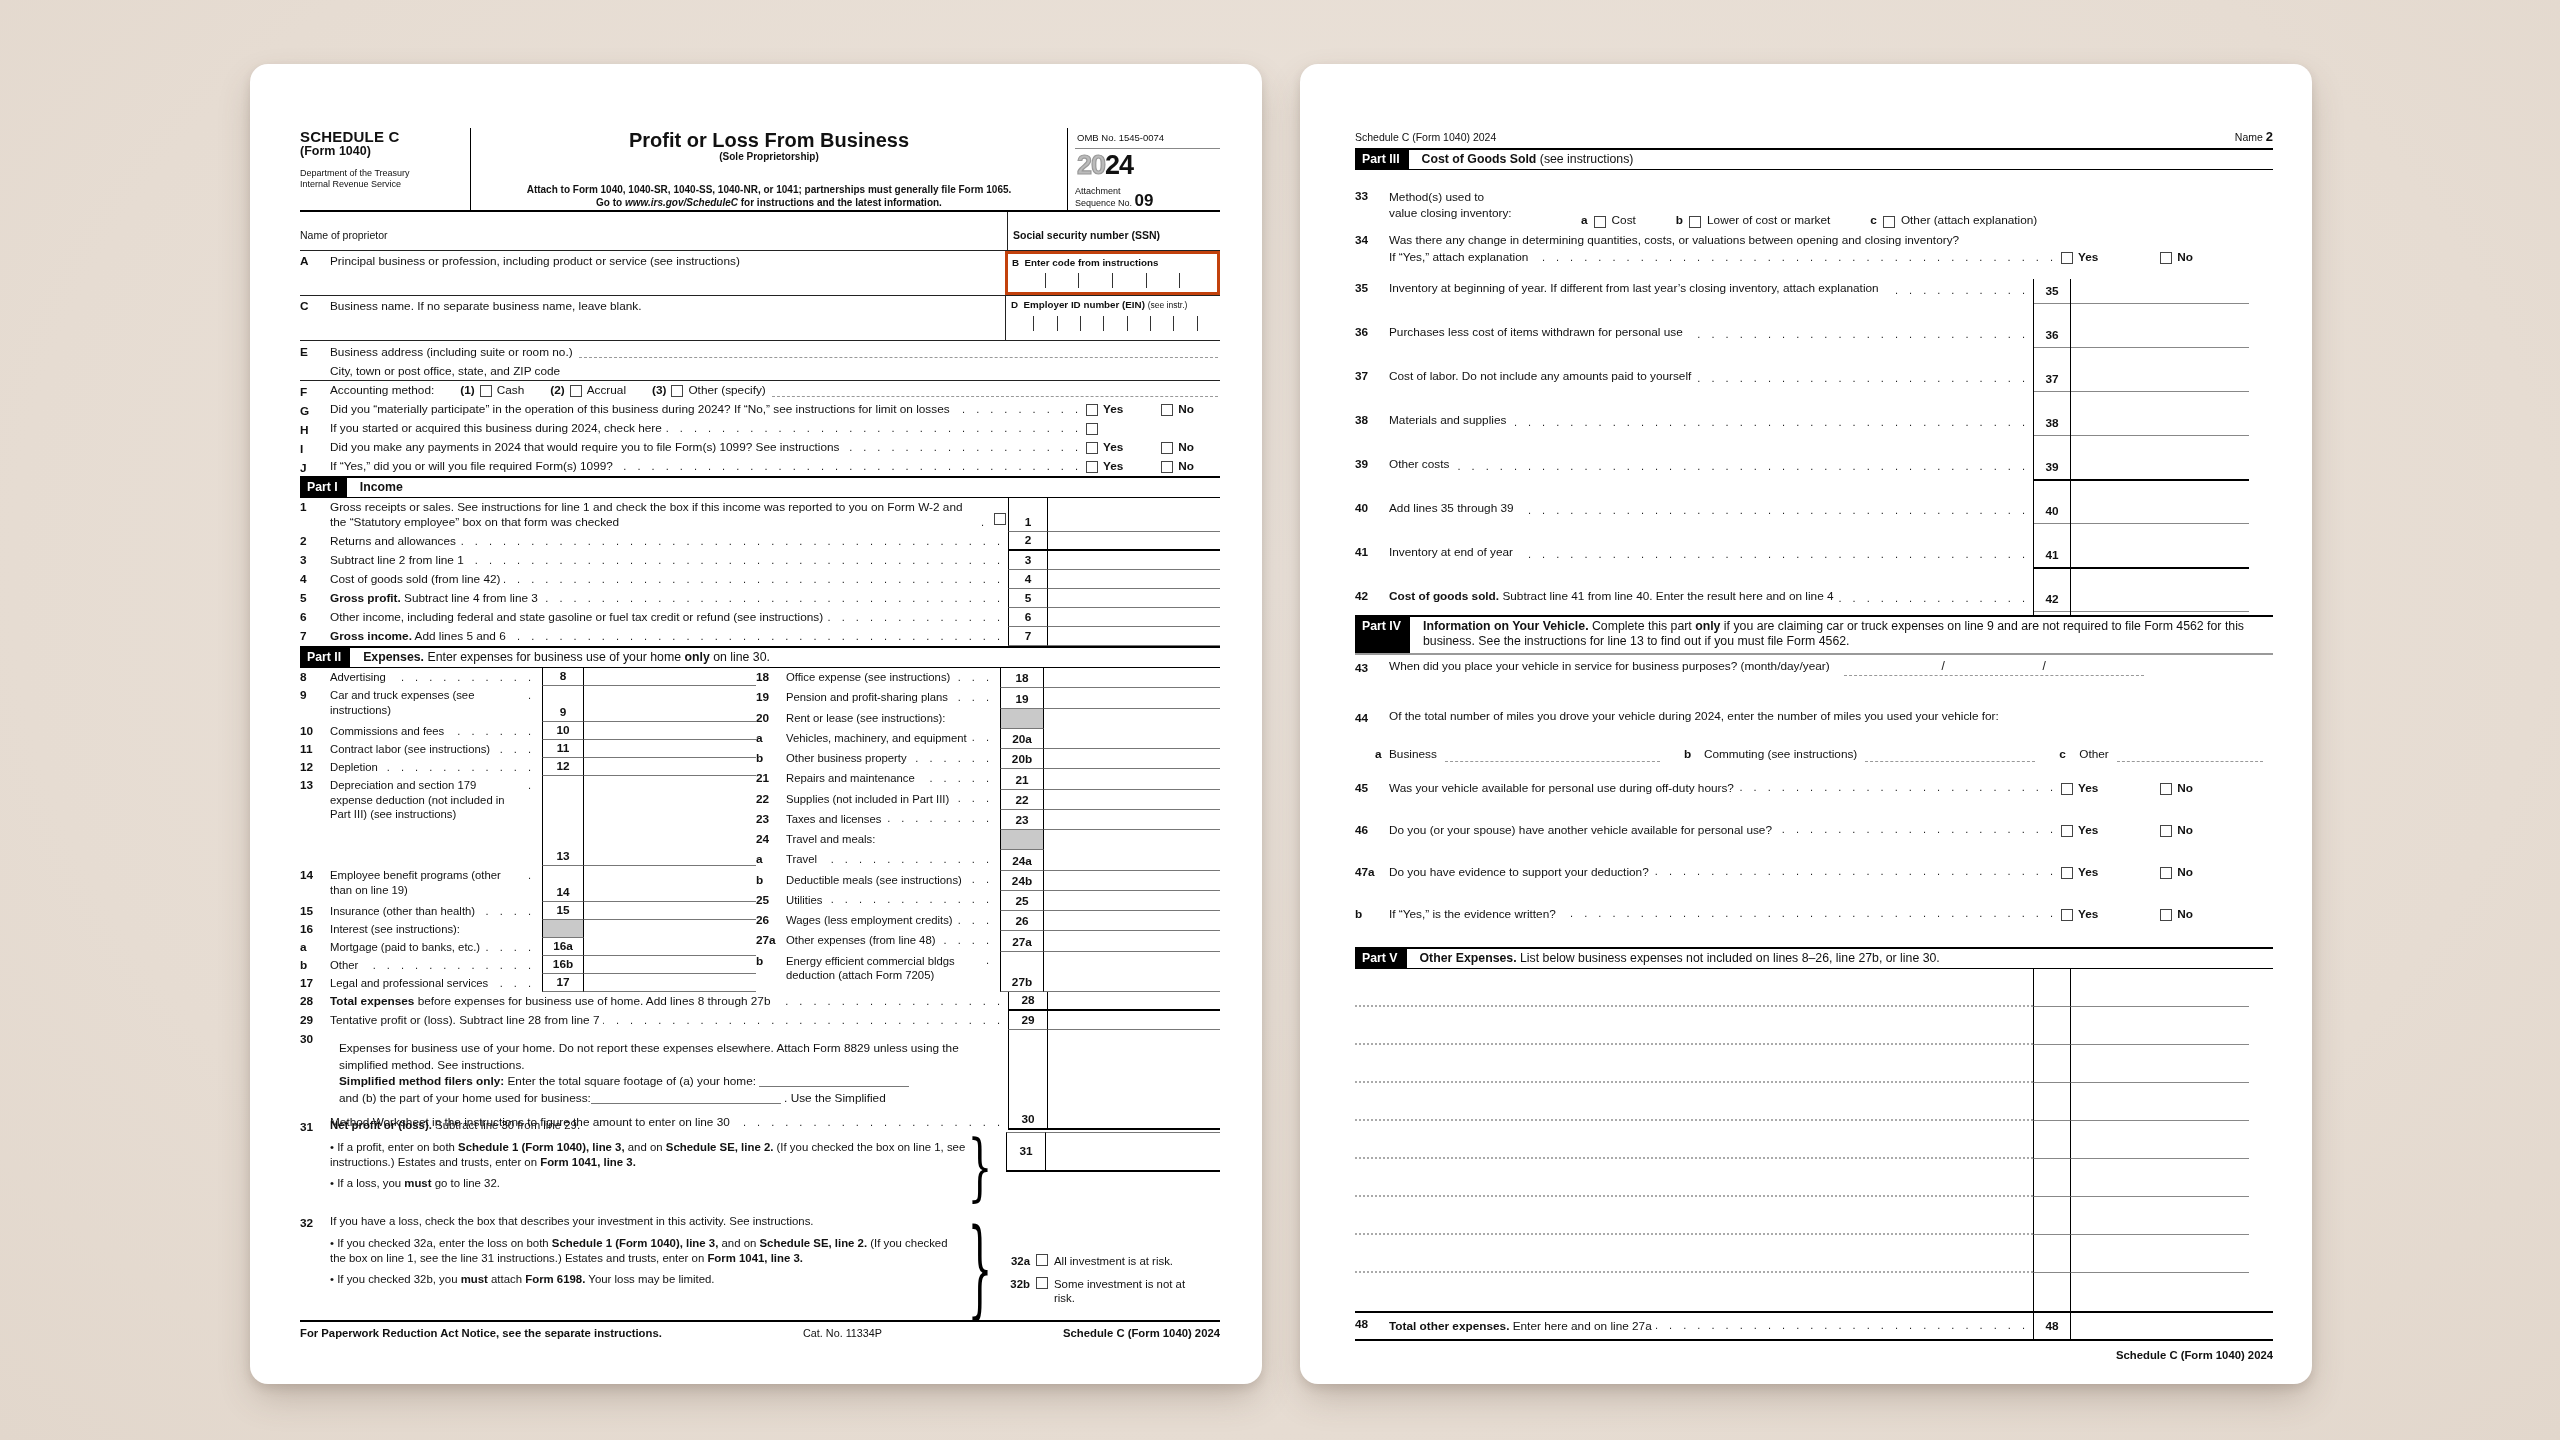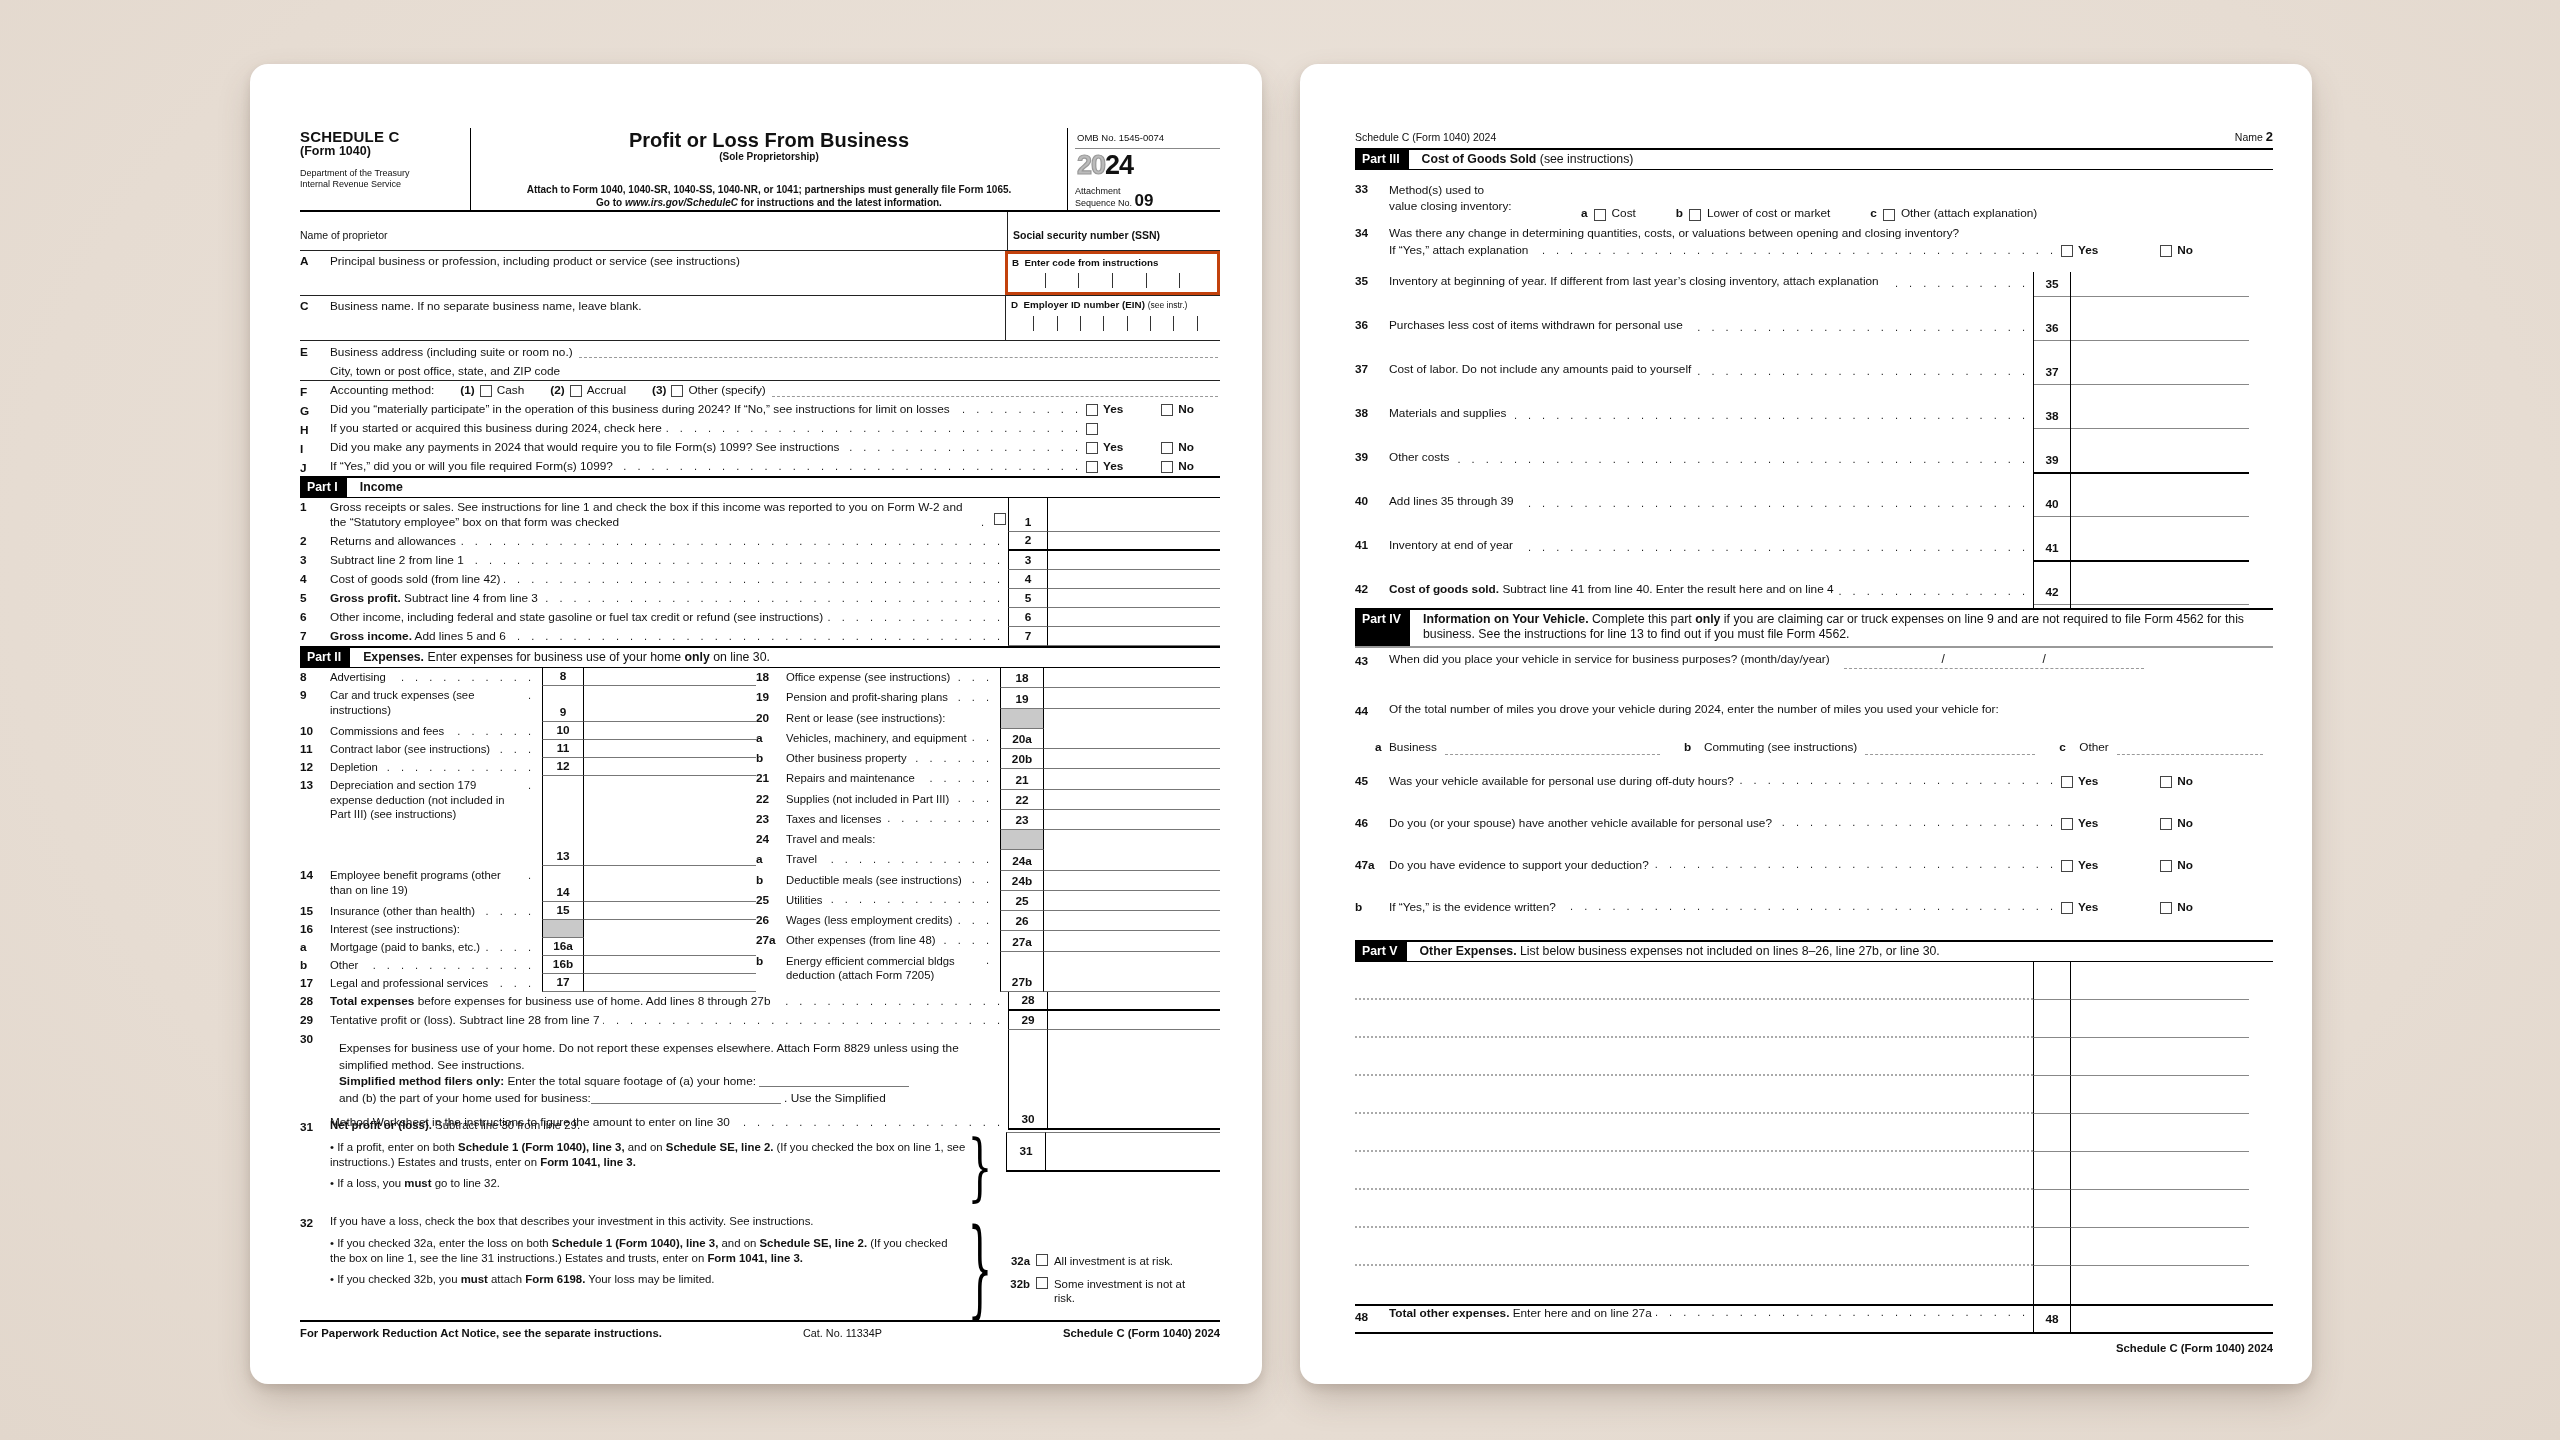--- a/index.html
+++ b/index.html
@@ -150,21 +150,21 @@
   .pvrow{display:flex;height:38px}
   .pvlab{flex:1;border-bottom:2px dotted #aaa}
   .pvrow.nodot .pvlab{border-bottom:none}
   .pvbox{width:38px;border-left:1.2px solid #000;border-right:1.2px solid #000;border-bottom:1px solid #888;box-sizing:border-box}
   .pvrow.nodot .pvbox{border-bottom:none}
   .pvamt{width:178px;border-bottom:1px solid #888}
   .pvrow.nodot .pvamt{border-bottom:none}
   .pvsp{width:24px}
   .r48{display:flex;height:26px;border-top:2px solid #000;border-bottom:2.5px solid #000;align-items:stretch}
   .r48 .cnum{padding-top:4px}
-  .r48 .lblwrap{flex:1;display:flex;align-items:flex-start}
+  .r48 .lblwrap{flex:1;display:flex;align-items:center}
   .r48 .cbox{height:auto}
   .r48 .cboxn{height:100%;border-bottom:none}
   .foot2{text-align:right;font-weight:bold;font-size:11.3px;padding-top:7px}
 </style>
 </head>
 <body>
 
 <div class="card" id="card1">
  <div class="content">
   <div class="hdr">
@@ -664,21 +664,21 @@
   <div class="p2top">
     <span>Schedule C (Form 1040) 2024</span>
     <span><span>Name </span><span class="pgnum">2</span></span>
   </div>
 
   <div class="part-bar">
     <span class="ptag">Part III</span>
     <span class="phead"><span class="b">Cost of Goods Sold </span><span>(see instructions)</span></span>
   </div>
 
-  <div class="r33" style="margin-top:10px">
+  <div class="r33" style="margin-top:17px">
     <div class="numc">33</div>
     <div class="m33"><span>Method(s) used to</span><br><span>value closing inventory:</span></div>
     <div class="opt33">
       <span class="okey">a</span>
           <span class="cb"></span>
           <span>Cost</span>
       <span class="okey">b</span>
           <span class="cb"></span>
           <span>Lower of cost or market</span>
       <span class="okey">c</span>

